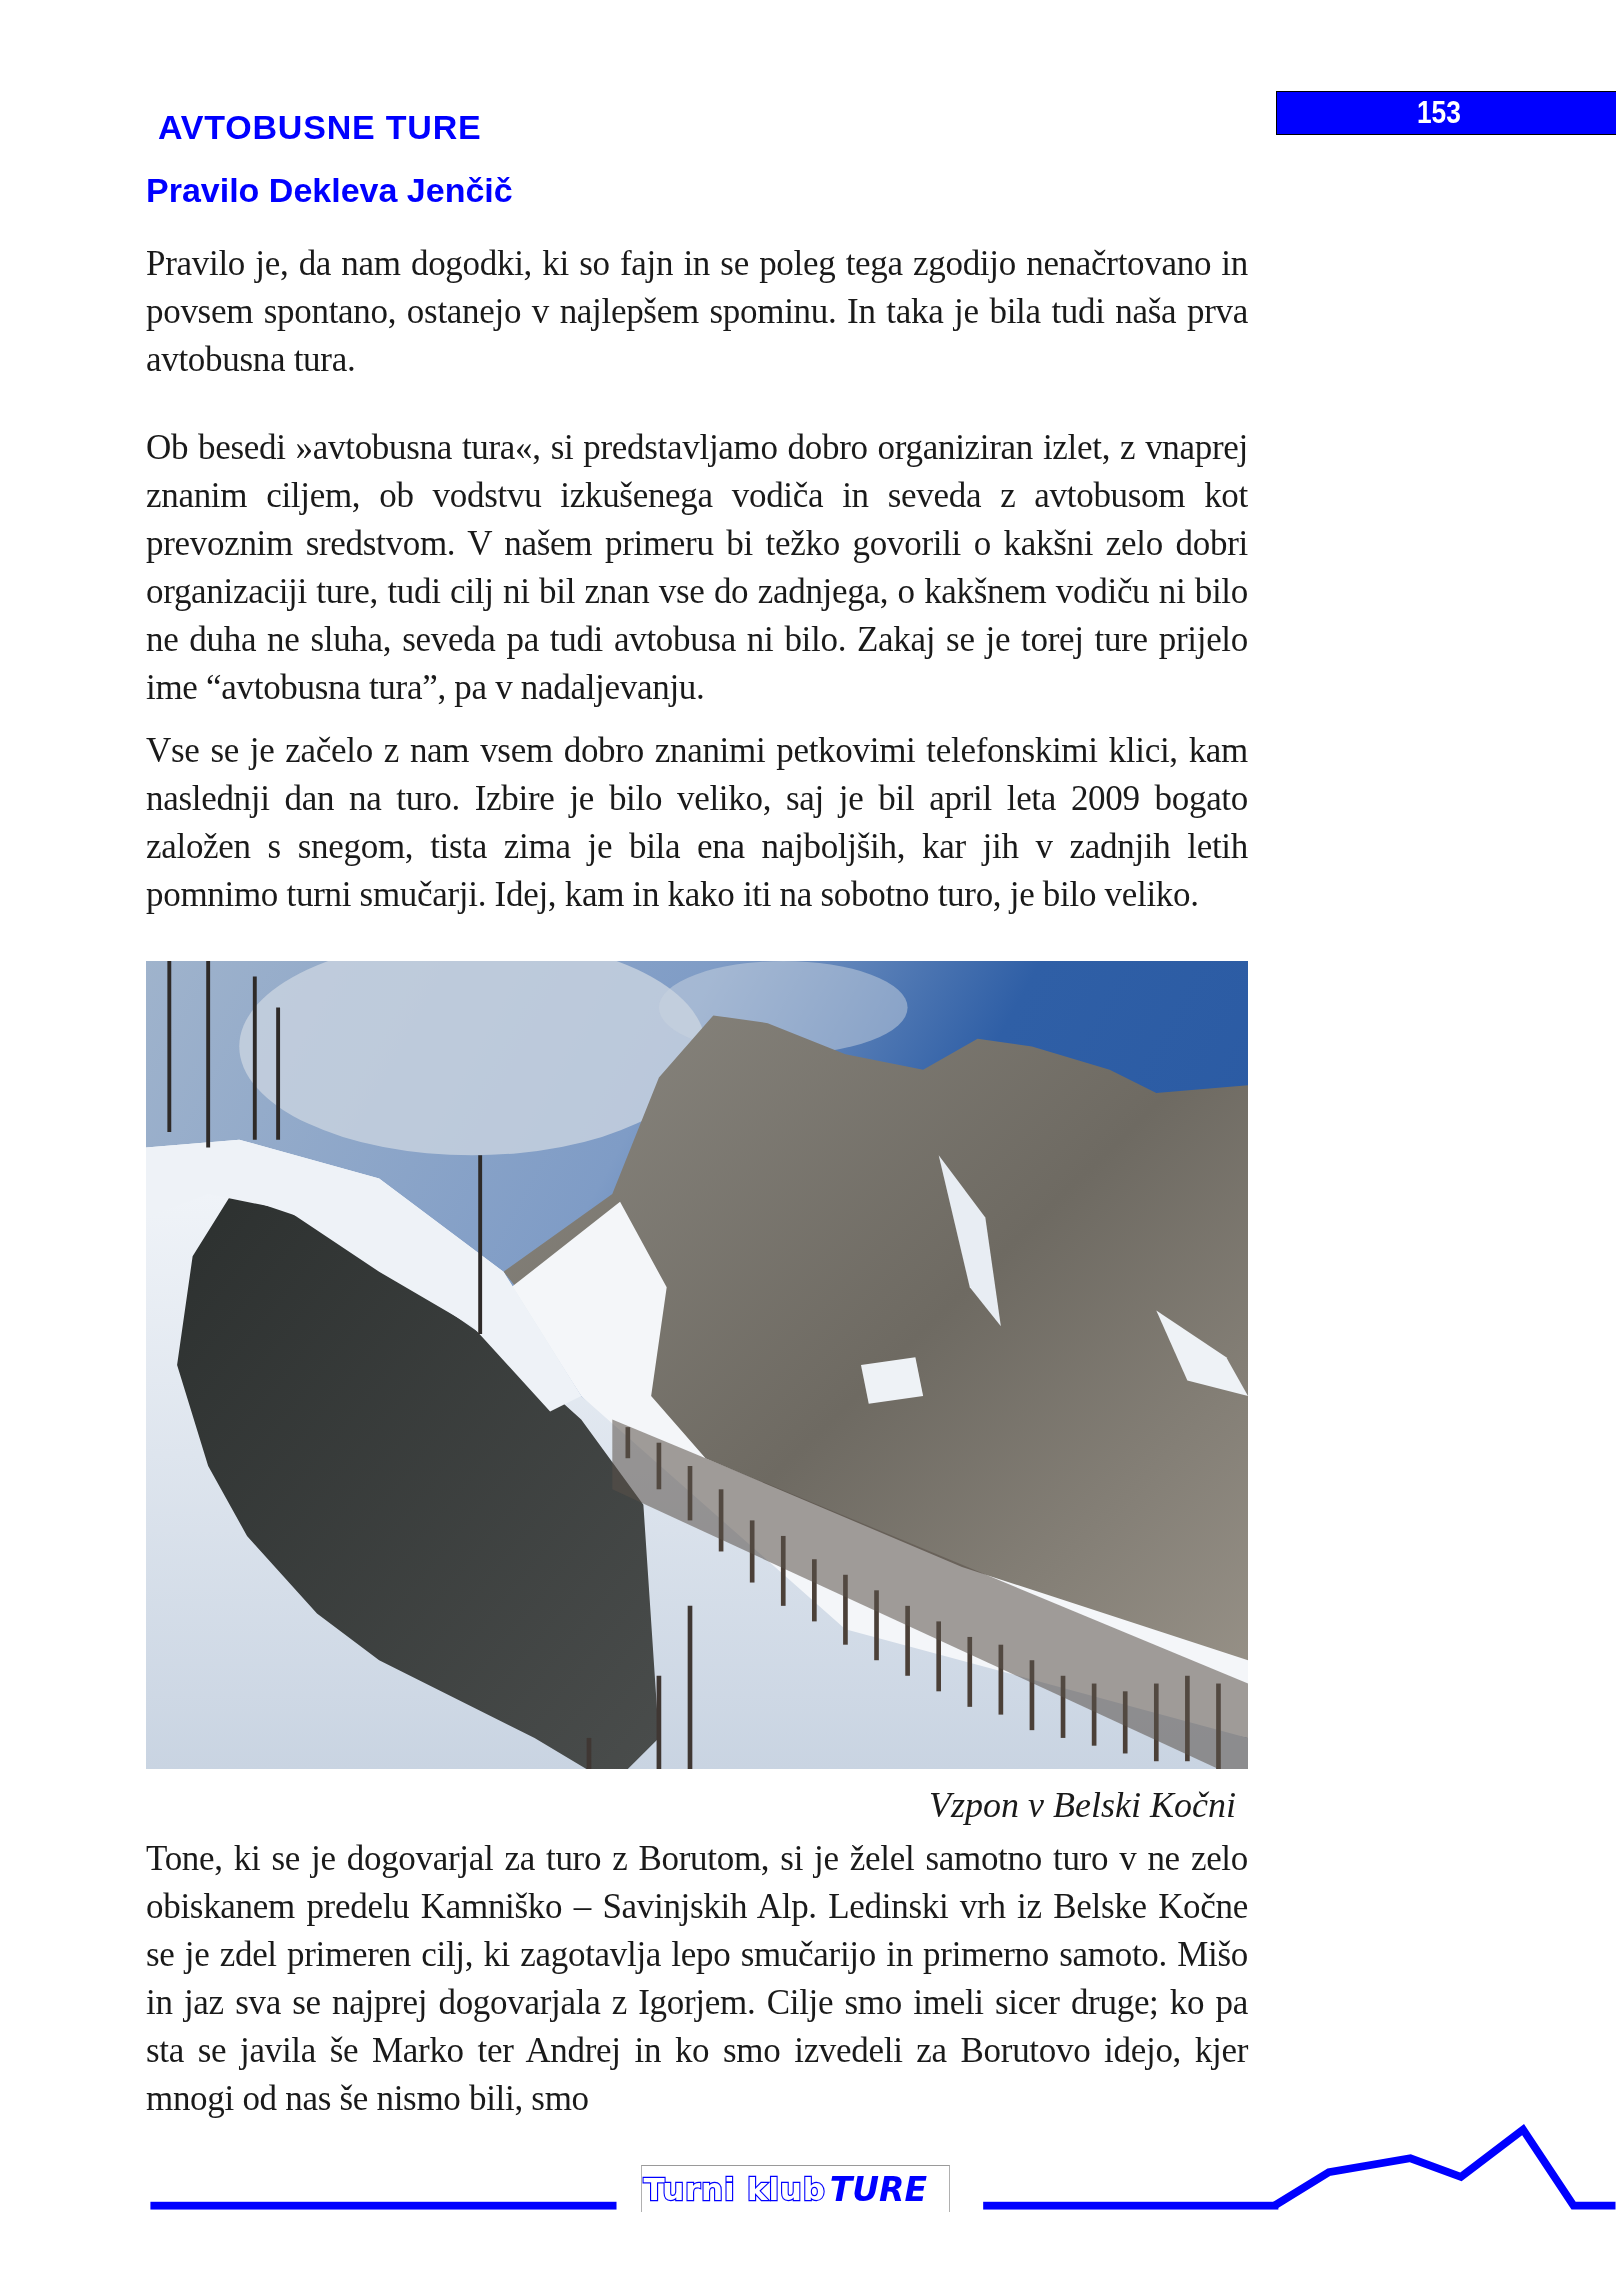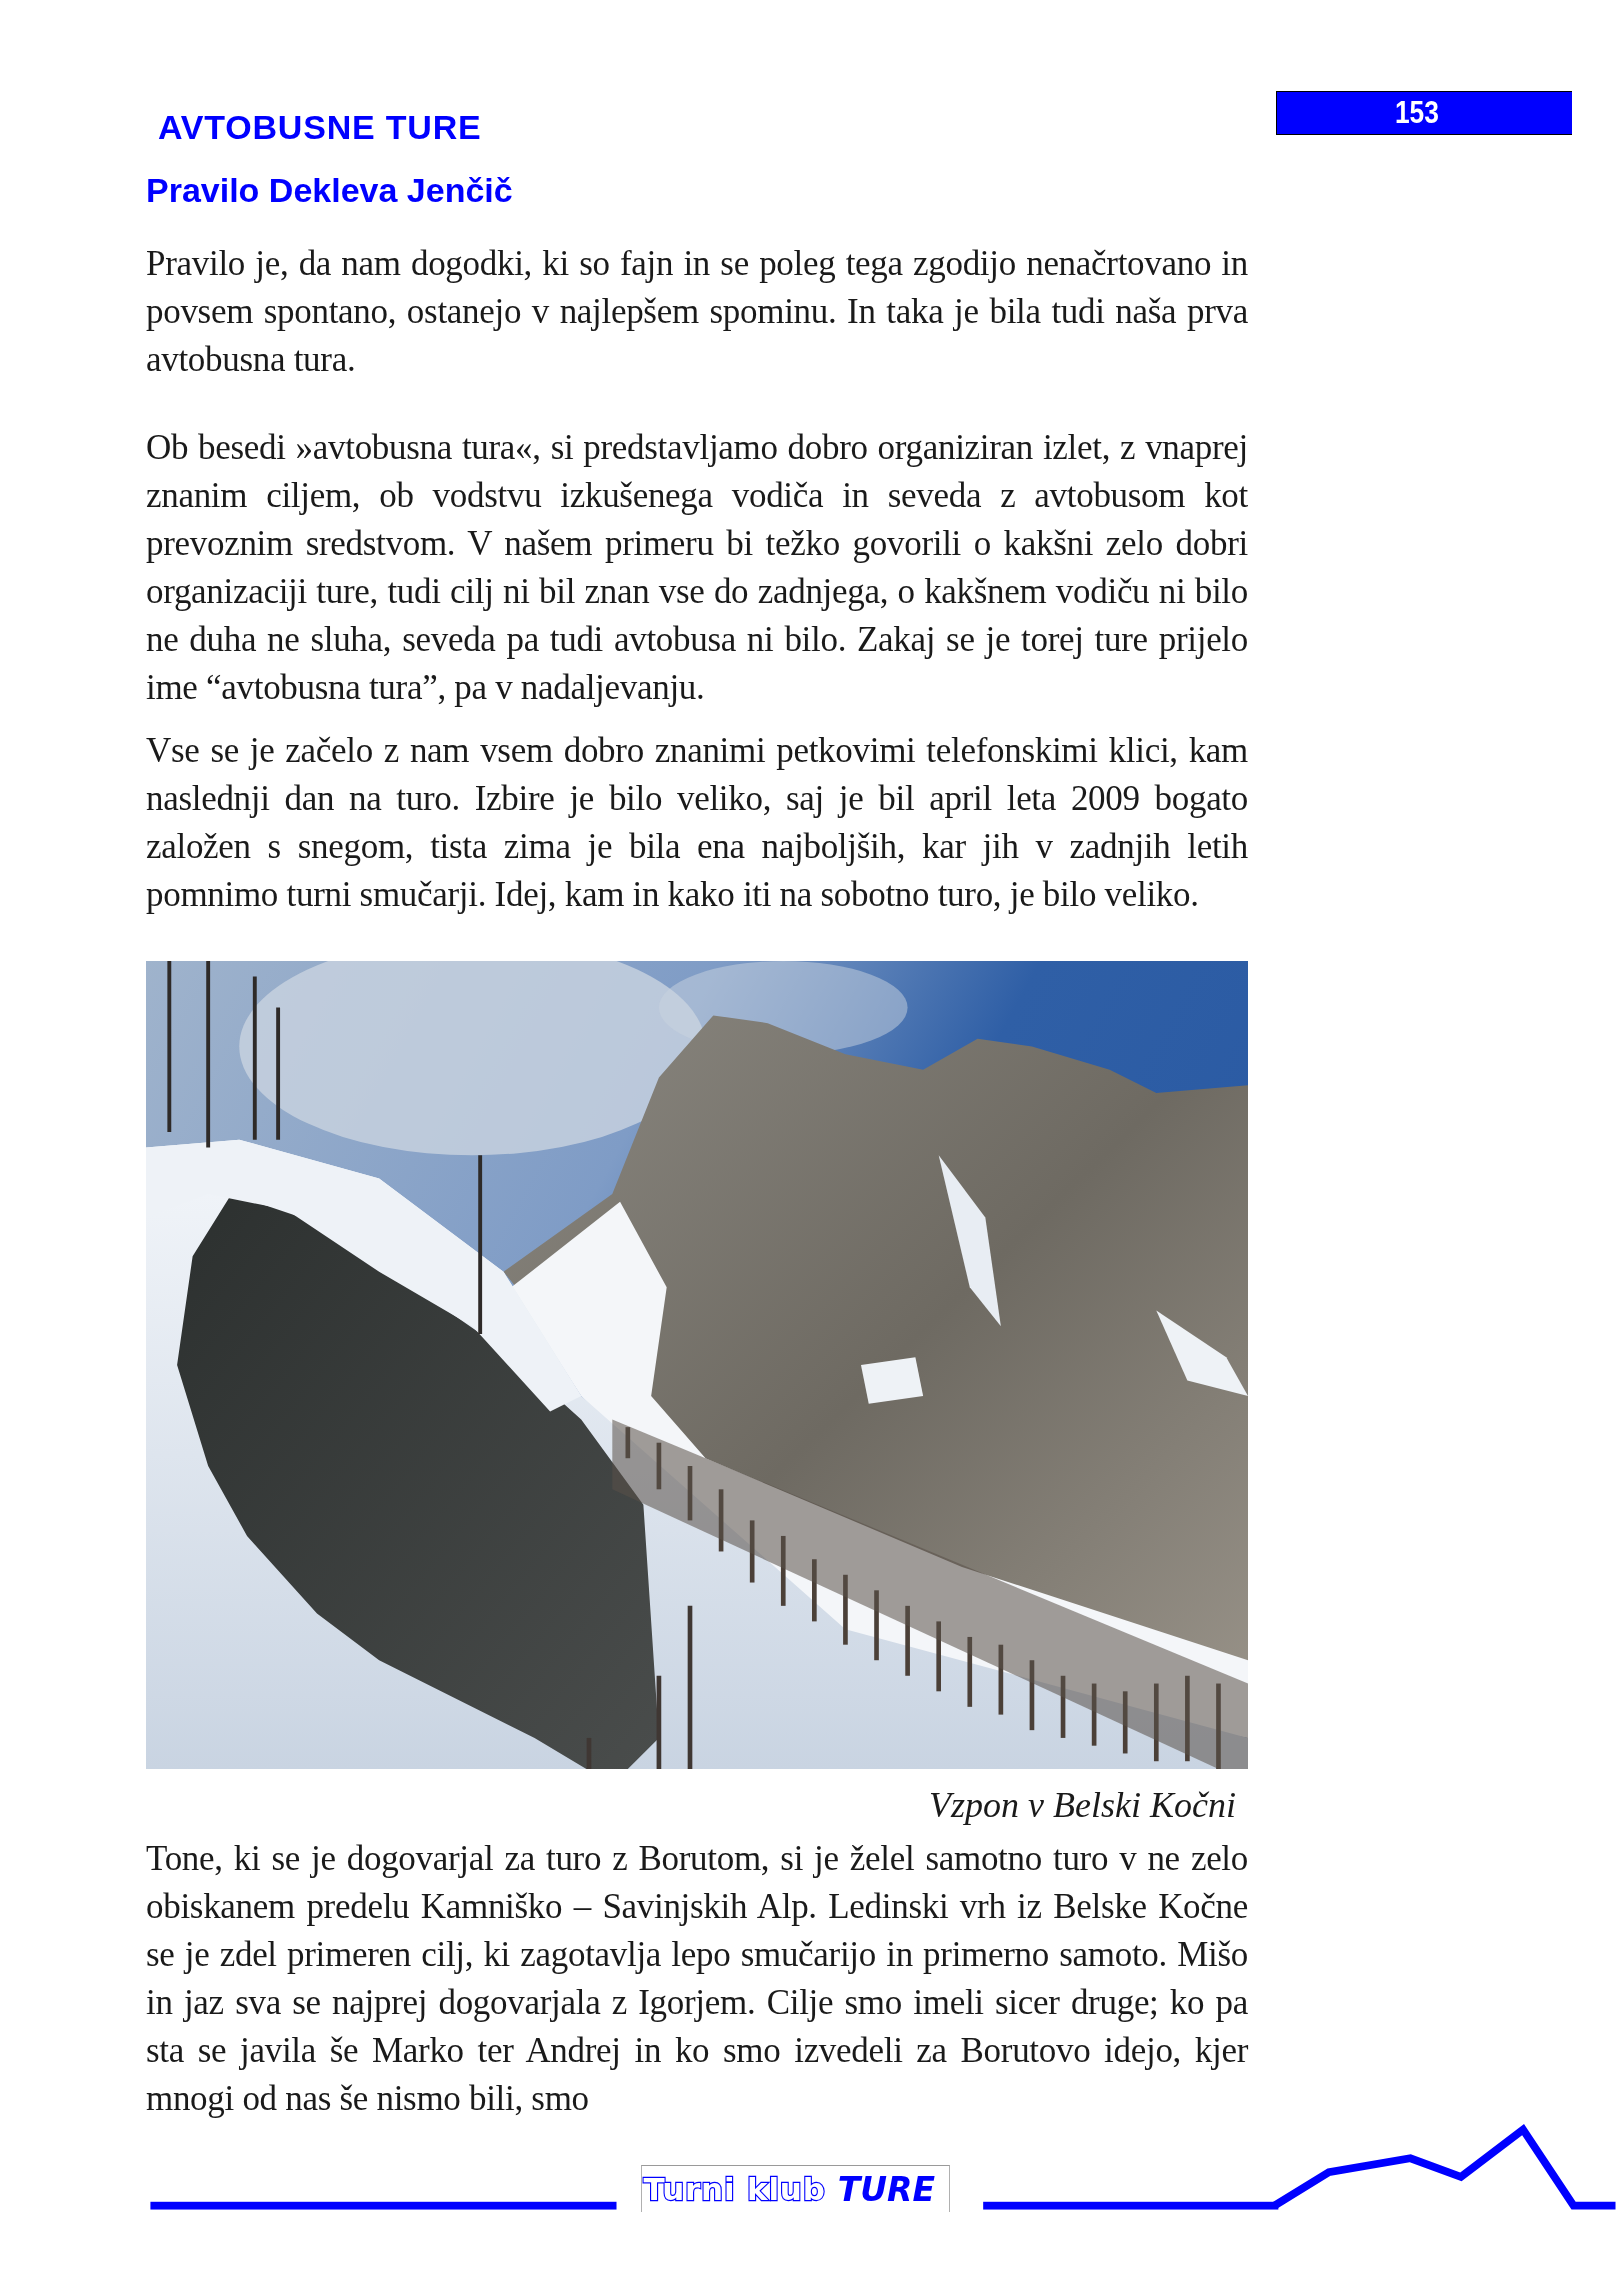--- a/index.html
+++ b/index.html
@@ -9,21 +9,21 @@
     position: absolute; left: 146px; top: 96px;
     font-family: "Liberation Sans", sans-serif; font-weight: bold;
     font-size: 34px; color: #0000ff; letter-spacing: 0.8px; margin: 12px;
   }
   .author {
     position: absolute; left: 146px; top: 171px;
     font-family: "Liberation Sans", sans-serif; font-weight: bold;
     font-size: 34px; color: #0000ff; margin: 0;
   }
   .page-number-bar {
-    position: absolute; left: 1276px; top: 91px; width: 296px; height: 44px;
+    position: absolute; left: 1276px; top: 91px; width: 340px; height: 44px;
     background: #0000ff; border: 1.6px solid #000000; border-right: none; box-sizing: border-box;
     display: flex; align-items: center; justify-content: center;
   }
   .page-number {
     font-family: "Liberation Sans", sans-serif; font-weight: bold;
     font-size: 31px; color: #ffffff; transform: scaleX(0.85); margin-left: -15.5px;
   }
 
   .body-text {
     position: absolute; left: 146px; width: 1102px;
@@ -46,21 +46,21 @@
     position: absolute; right: 368px; top: 1772px;
     font-family: "Liberation Serif", serif; font-style: italic;
     font-size: 36px; color: #1a1a1a; margin: 12px;
   }
 
   .footer { position: absolute; left: 0; top: 2114px; width: 1616px; height: 181px; }
   .footer svg { position: absolute; left: 0; top: 0; }
   .footer-logo {
     position: absolute; left: 641px; top: 2165px; width: 309px; height: 47px;
     border-top: 1.6px solid #9a9a9a; border-left: 0.8px solid #b0b0b0; border-right: 0.8px solid #b0b0b0;
-    display: flex; align-items: center; gap: 12px; padding-left: 1.6px; box-sizing: border-box;
+    display: flex; align-items: center; gap: 4px; padding-left: 1.6px; box-sizing: border-box;
   }
   .logo-turni {
     font-family: "DejaVu Sans", sans-serif; font-size: 31px; font-weight: bold;
     color: #ffffff; -webkit-text-stroke: 2.3px #0000ff; letter-spacing: 0.8px;
     paint-order: stroke fill;
   }
   .logo-gora {
     font-family: "DejaVu Sans", sans-serif; font-size: 33px; font-weight: bold; font-style: italic;
     color: #0000ff;
   }

